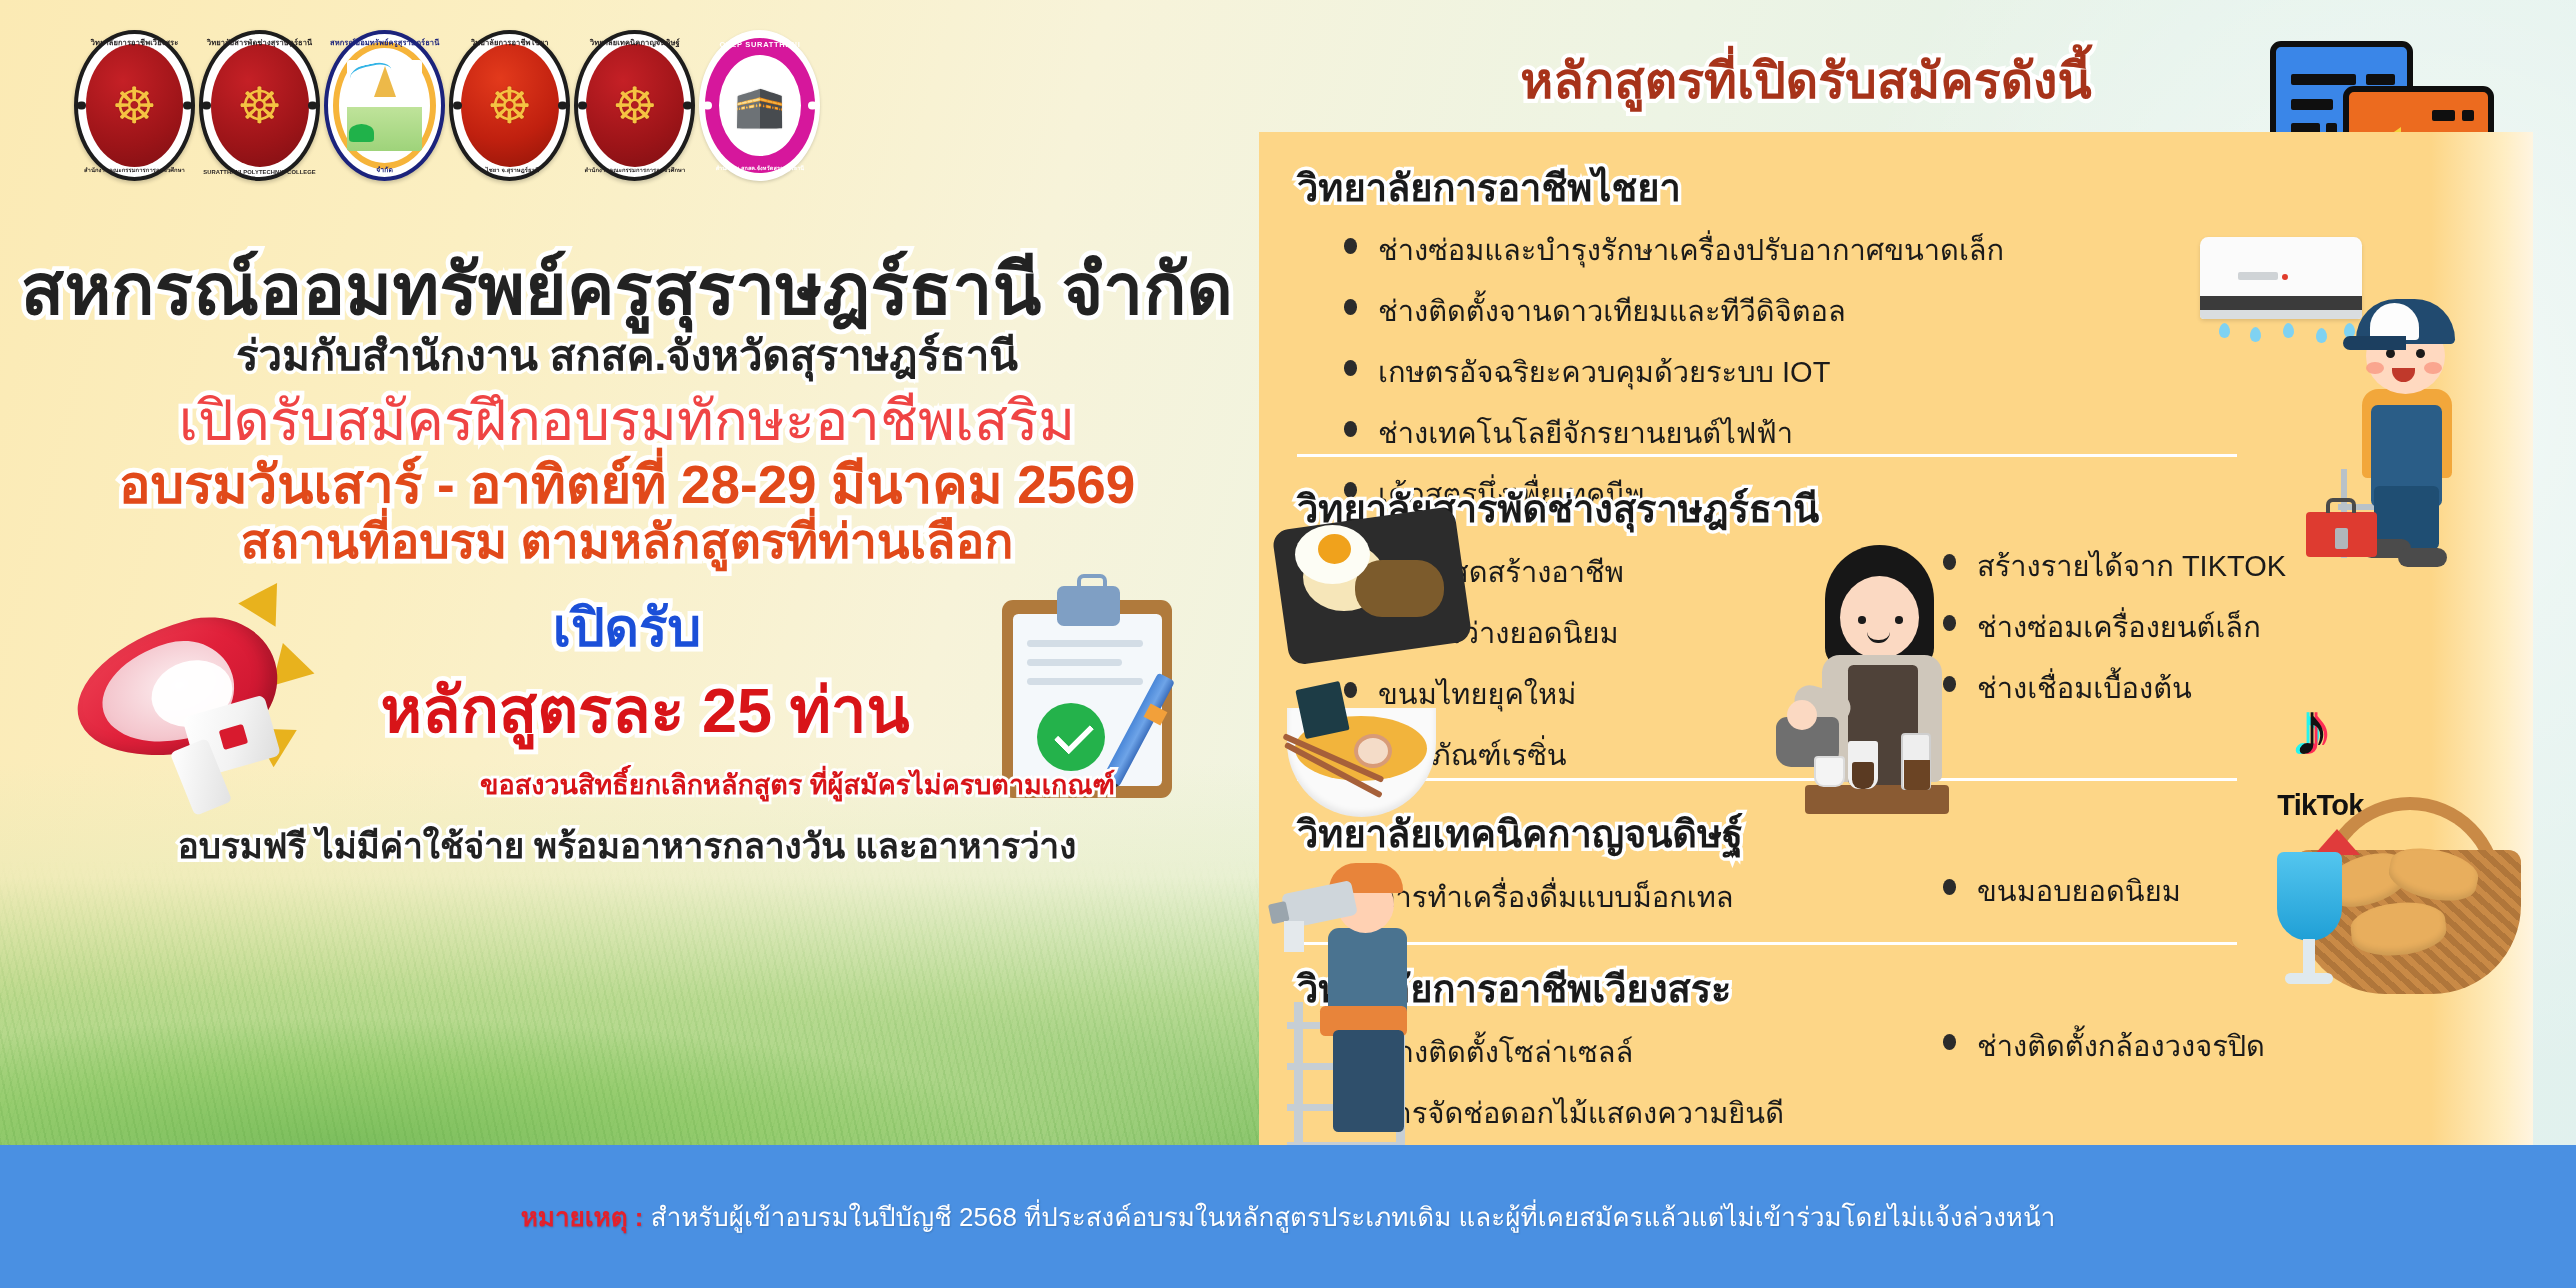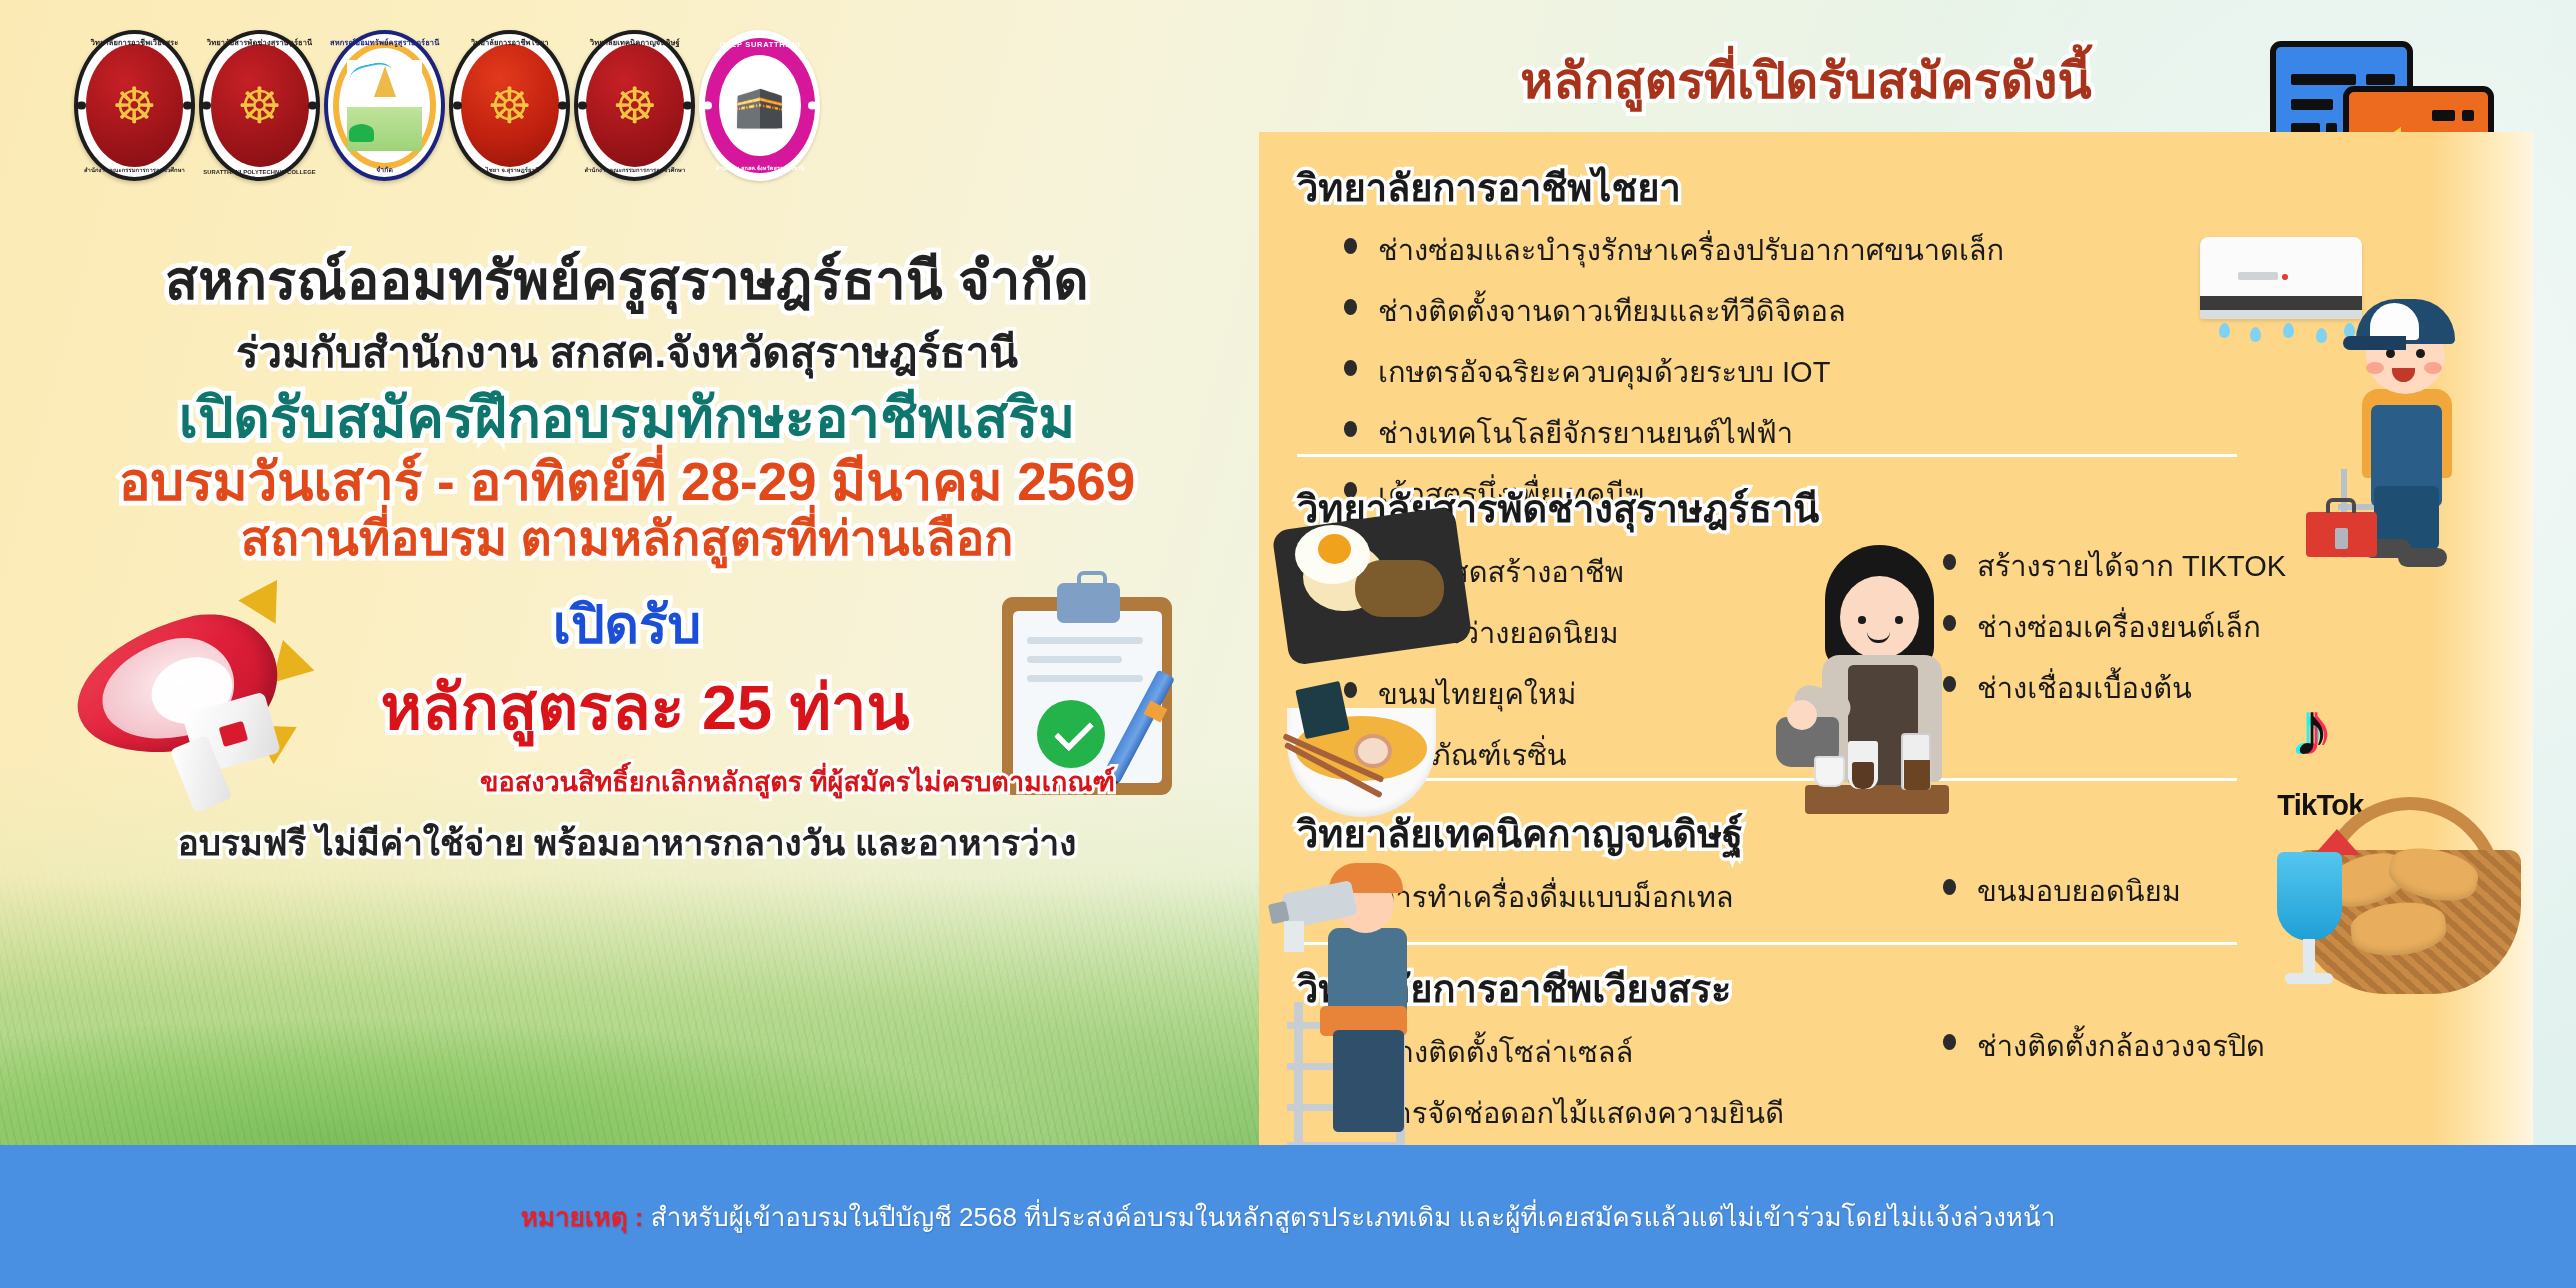--- a/index.html
+++ b/index.html
@@ -108,28 +108,28 @@
   
   .left-col { position:absolute; left:0; top:252px; width:1254px; text-align:center; }
   .tl { line-height:1.06; margin:0 auto; }
   .o-w { 
     -webkit-text-stroke:9.5px #ffffff; paint-order:stroke fill;
   }
   .o-w-sm { -webkit-text-stroke:6.8px #ffffff; paint-order:stroke fill; }
   .o-w-xs { -webkit-text-stroke:5.5px #ffffff; paint-order:stroke fill; }
 
   .t-coop {
-    font-size:54px; font-weight:bold; color:#222222; letter-spacing:0.3px;
-    margin-bottom:22px;
+    font-size:71px; font-weight:bold; color:#222222; letter-spacing:0.3px;
+    margin-bottom:7px;
   }
   .t-with {
     font-size:42px; font-weight:bold; color:#222222; margin-bottom:12.3px;
   }
   .t-open {
-    font-size:56px; font-weight:bold; color:#0f766e; margin-bottom:6.8px;
+    font-size:56px; font-weight:normal; color:#ef4444; margin-bottom:6.8px;
   }
   .t-member {
     font-size:40px; font-weight:bold; color:#1b4fd8; margin-bottom:20.4px;
   }
   .t-date {
     font-size:53px; font-weight:bold; color:#e1491a; margin-bottom:4px;
   }
   .t-place {
     font-size:48px; font-weight:bold; color:#e1491a; margin-bottom:5.5px;
   }

